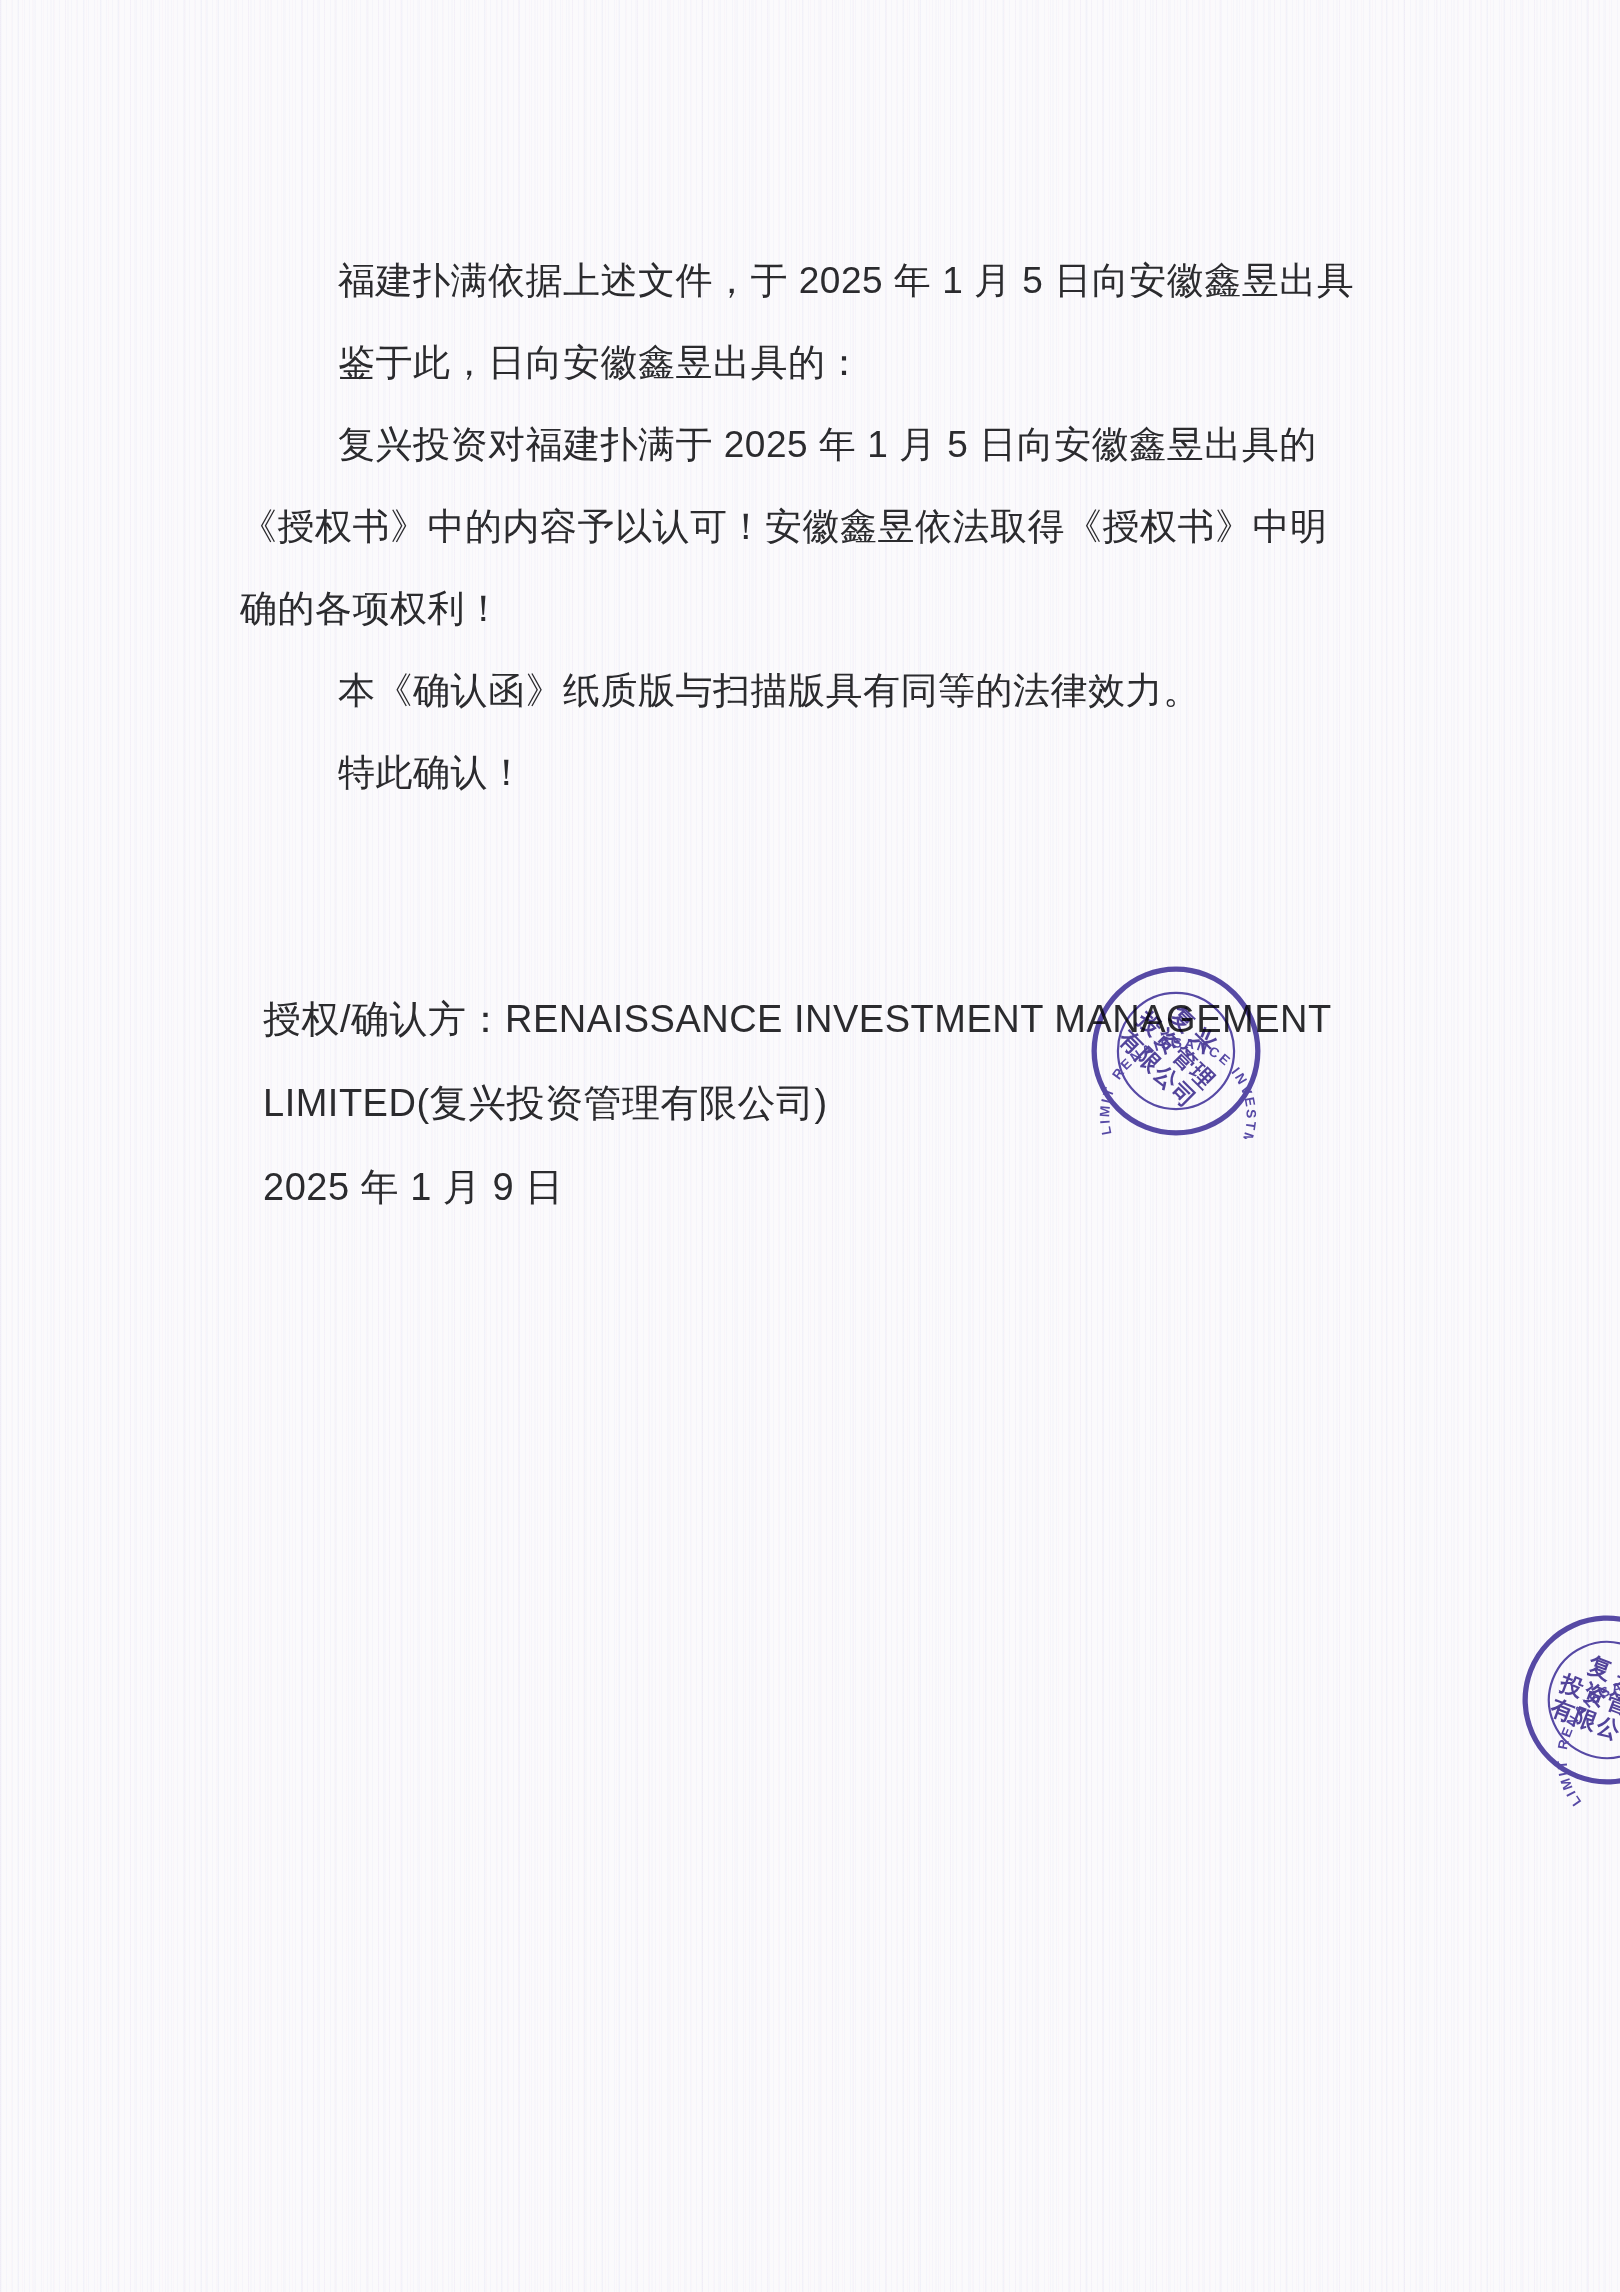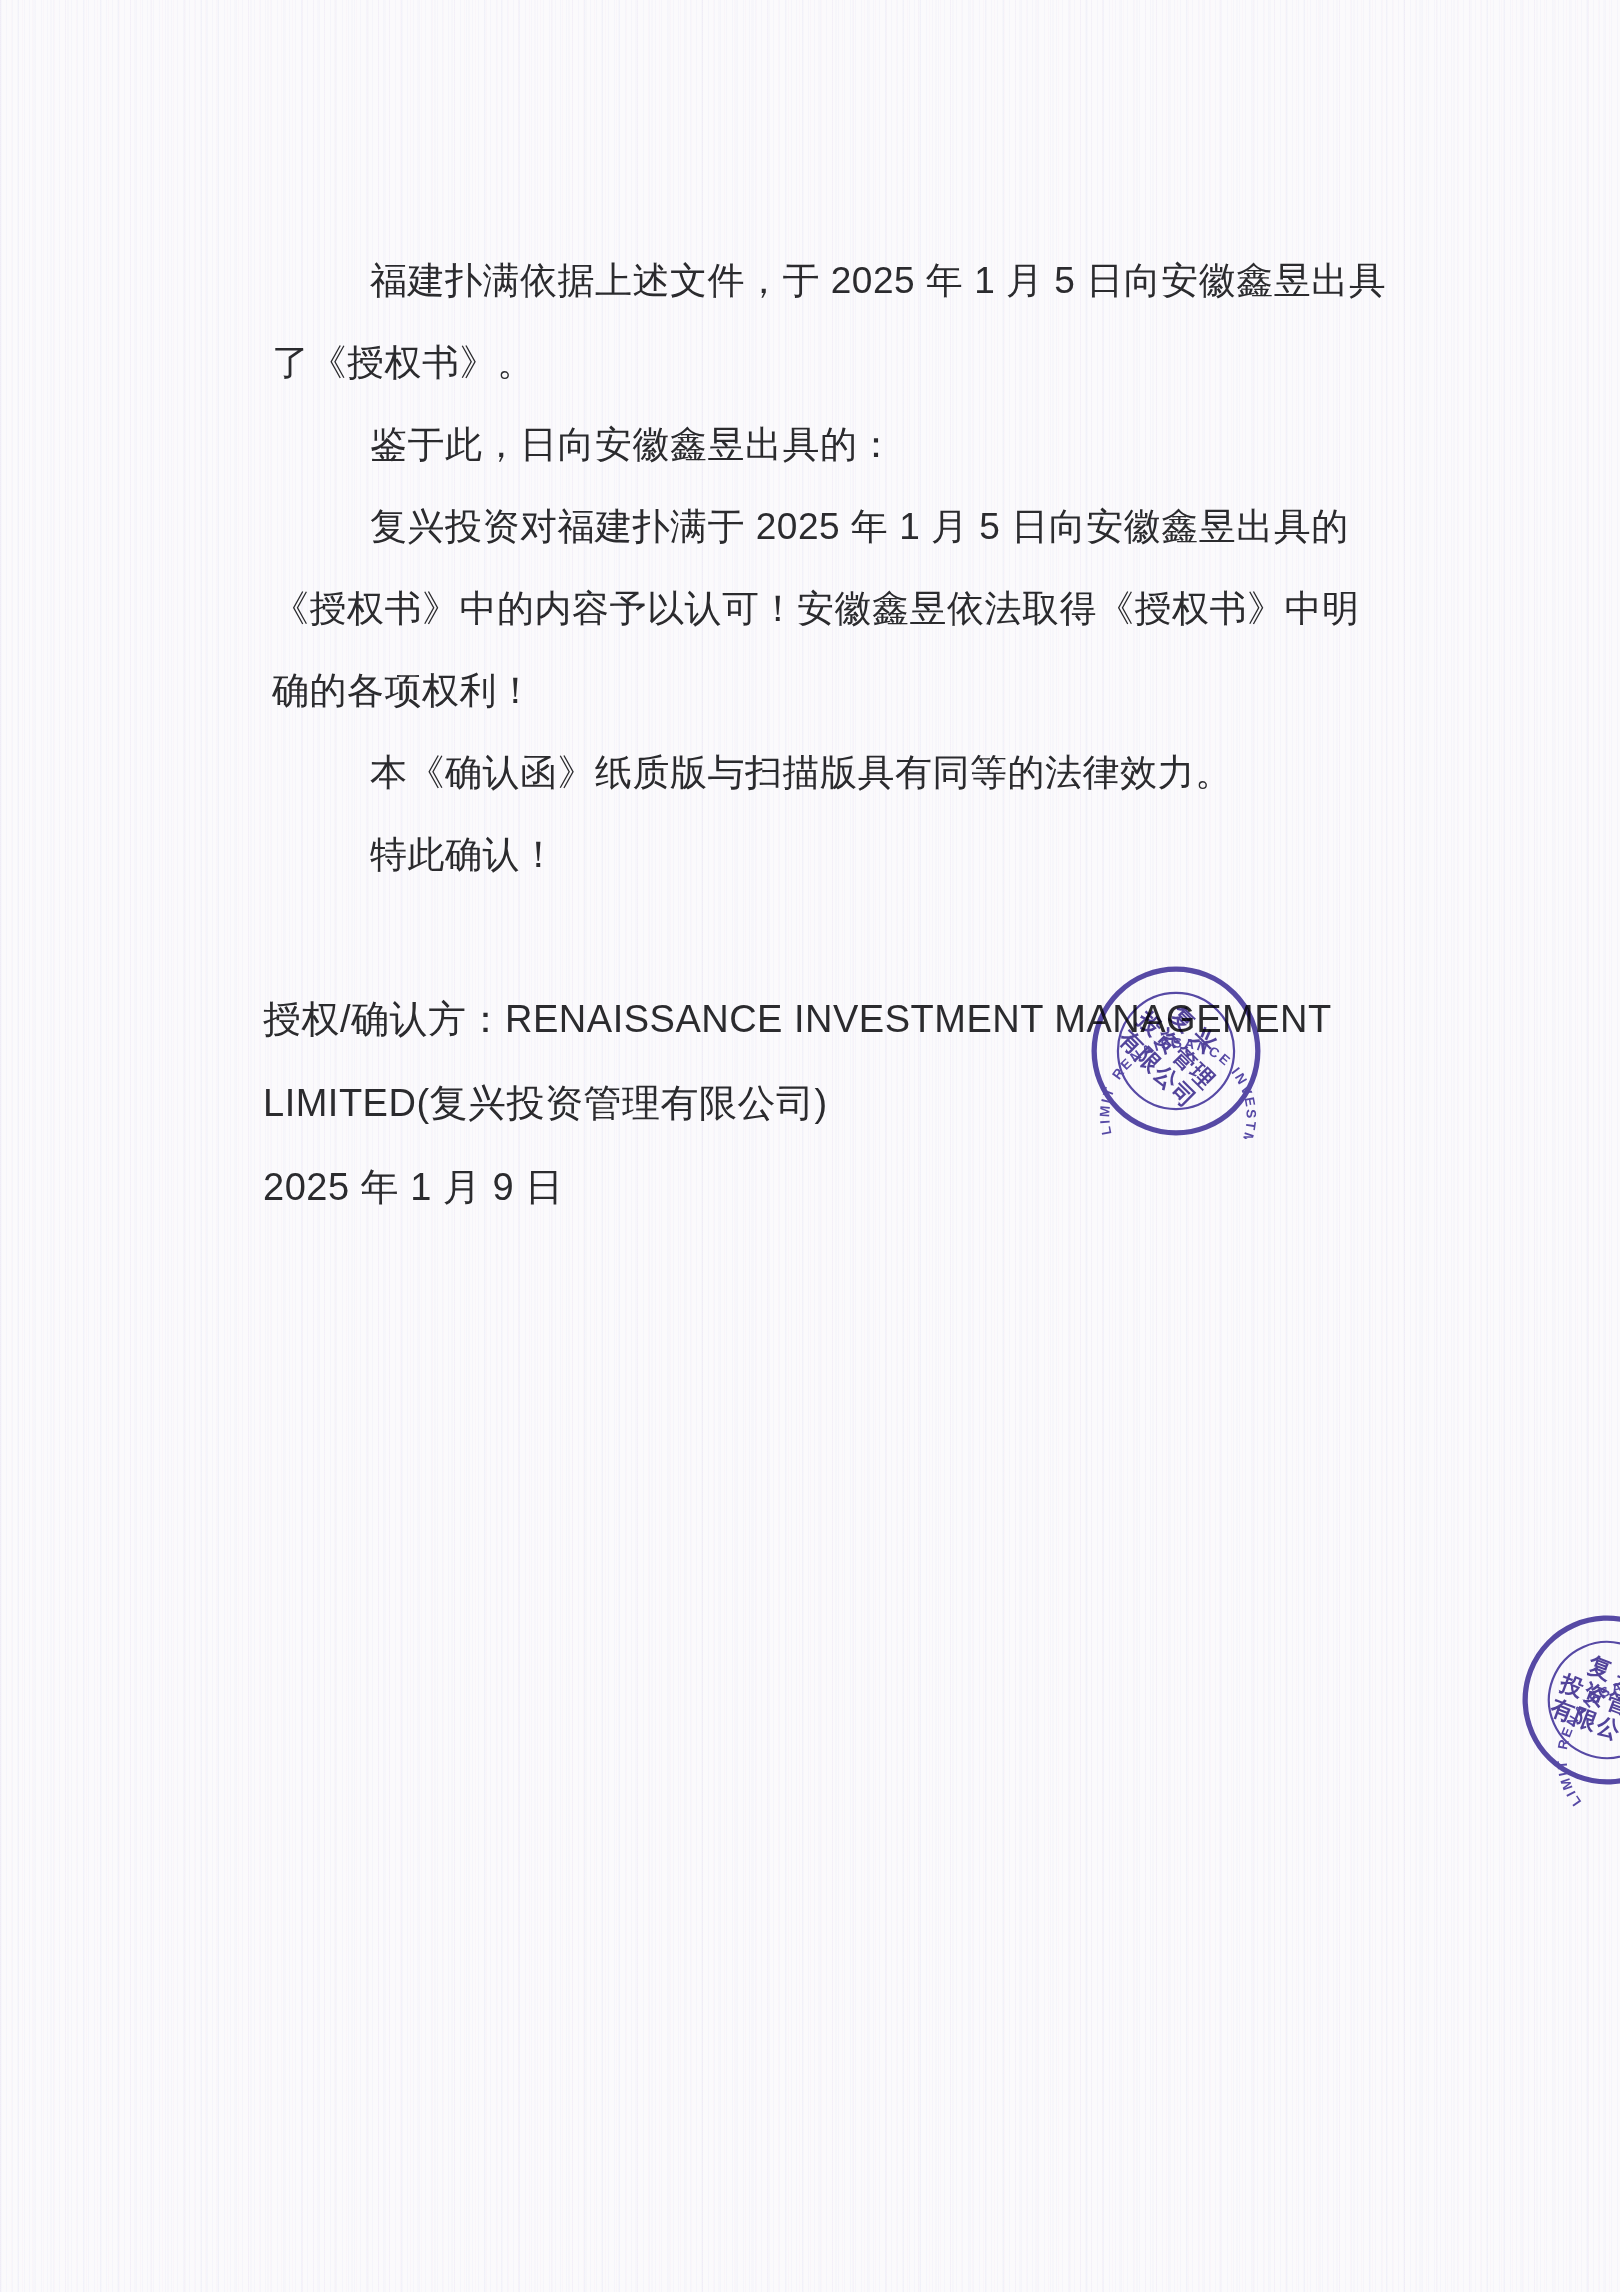--- a/index.html
+++ b/index.html
@@ -8,21 +8,21 @@
     font-family:"Liberation Sans","DejaVu Sans",sans-serif;
     background-color:#fbfafc;
     background-image:
       repeating-linear-gradient(90deg, rgba(150,160,225,0.055) 0 1px, rgba(0,0,0,0) 1px 5.9px),
       repeating-linear-gradient(90deg, rgba(215,150,205,0.045) 0 1px, rgba(0,0,0,0) 1px 10.8px),
       repeating-linear-gradient(90deg, rgba(140,150,215,0.035) 0 2px, rgba(0,0,0,0) 2px 16.7px);
   }
   .scan-page{position:absolute;inset:0;}
   .body-text{
     position:absolute;left:240px;top:240px;width:1147px;
-    font-size:37px;color:#2b2b2e;letter-spacing:0.5px;margin-left:32px;
+    font-size:37px;color:#2b2b2e;letter-spacing:0.5px;
   }
   .line{height:82px;line-height:82px;white-space:nowrap;}
   .line.indent{padding-left:98px;}
   .signature{
     position:absolute;left:263px;top:977px;width:1117px;
     font-size:38px;color:#2b2b2e;letter-spacing:0.5px;
   }
   .sig-line{height:84px;line-height:84px;white-space:nowrap;}
   .sig-line.right{}
   .seal{
@@ -33,21 +33,20 @@
   .seal-edge{left:1519px;top:1612px;transform:rotate(-24deg);}
   .seal svg{width:100%;height:100%;display:block;}
 </style>
 </head>
 <body>
 
 <div class="scan-page">
 
   <div class="body-text">
     <div class="line indent">福建扑满依据上述文件，于 2025 年 1 月 5 日向安徽鑫昱出具</div>
-    <div class="line">了《授权书》。</div>
     <div class="line indent">鉴于此，日向安徽鑫昱出具的：</div>
     <div class="line indent">复兴投资对福建扑满于 2025 年 1 月 5 日向安徽鑫昱出具的</div>
     <div class="line">《授权书》中的内容予以认可！安徽鑫昱依法取得《授权书》中明</div>
     <div class="line">确的各项权利！</div>
     <div class="line indent">本《确认函》纸质版与扫描版具有同等的法律效力。</div>
     <div class="line indent">特此确认！</div>
   </div>
 
   <div class="signature">
     <div class="sig-line">授权/确认方：RENAISSANCE INVESTMENT MANAGEMENT</div>

